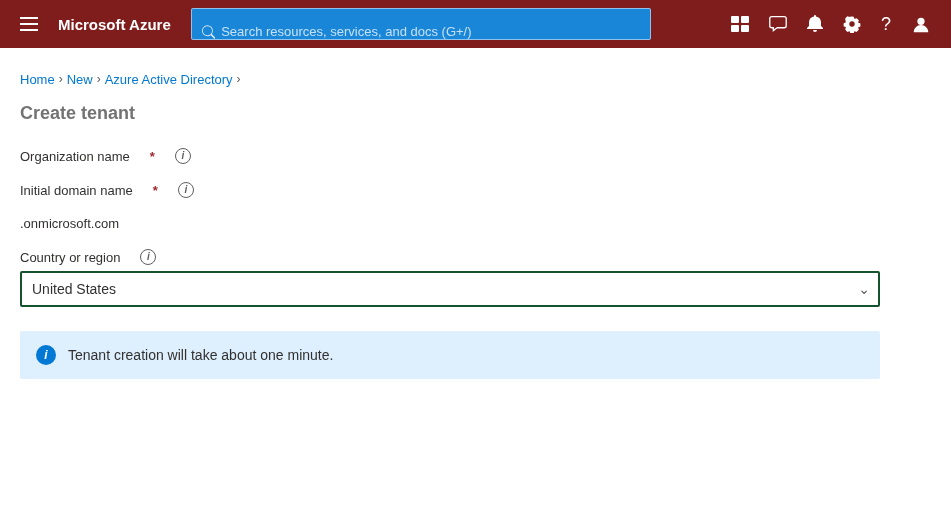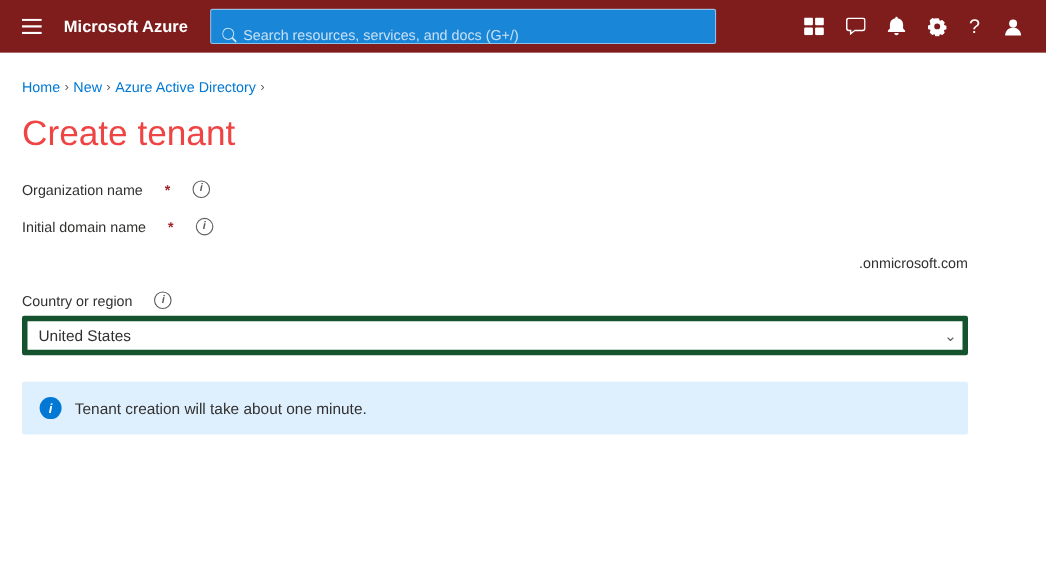--- a/index.html
+++ b/index.html
@@ -89,23 +89,23 @@
       text-decoration: none;
       cursor: pointer;
     }
     .breadcrumb-sep {
       color: #605e5c;
       font-size: 12px;
     }
 
     
     .page-title {
-      font-size: 32px;
-      font-weight: 400;
-      color: #ef4444;
+      font-size: 18px;
+      font-weight: 700;
+      color: #737373;
       margin: 8px 0 24px 0;
     }
 
     
     .form-section {
       max-width: 860px;
     }
     .form-group {
       margin-bottom: 18px;
     }
@@ -148,32 +148,32 @@
       color: #323130;
       outline: none;
     }
     .form-input.no-focus {
       border: 1px solid #8a8886;
     }
     .form-input-wrapper {
       position: relative;
     }
     .domain-suffix {
-      text-align: right;
+      text-align: left;
       font-size: 13px;
       color: #323130;
       margin-top: 18px;
     }
     .form-select-wrapper {
       position: relative;
     }
     .form-select {
       width: 100%;
       height: 36px;
-      border: 5px solid #14532d;
+      border: 2px solid #14532d;
       border-radius: 2px;
       padding: 0 36px 0 10px;
       font-size: 14px;
       color: #323130;
       background: white;
       appearance: none;
       -webkit-appearance: none;
       cursor: pointer;
       outline: none;
     }

